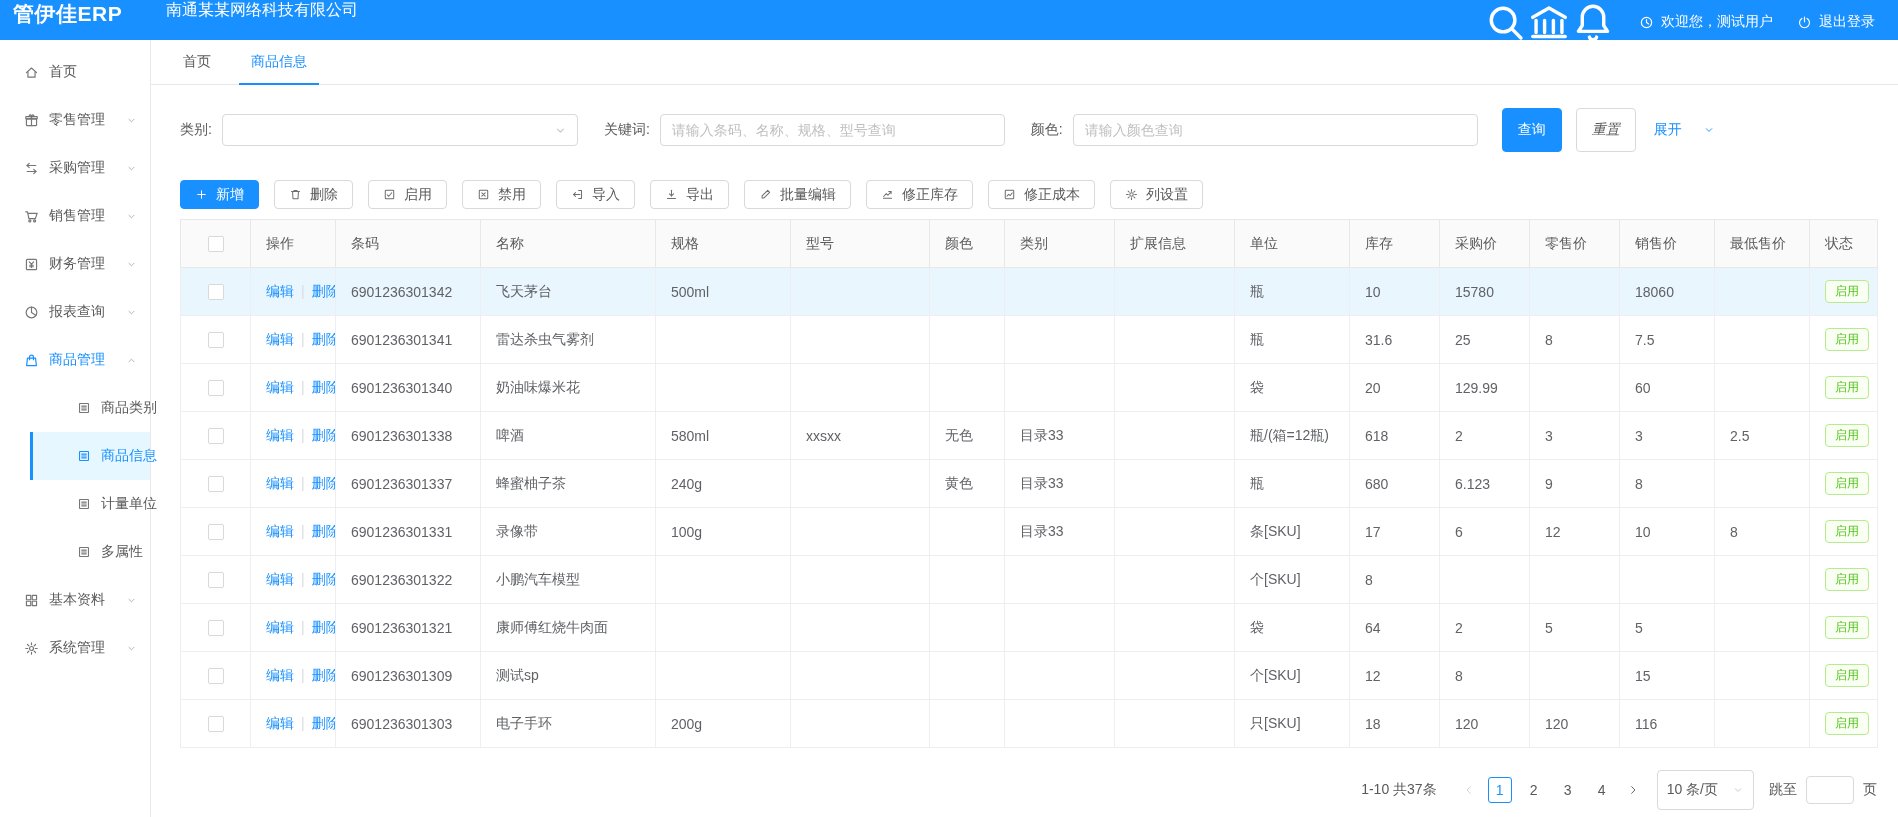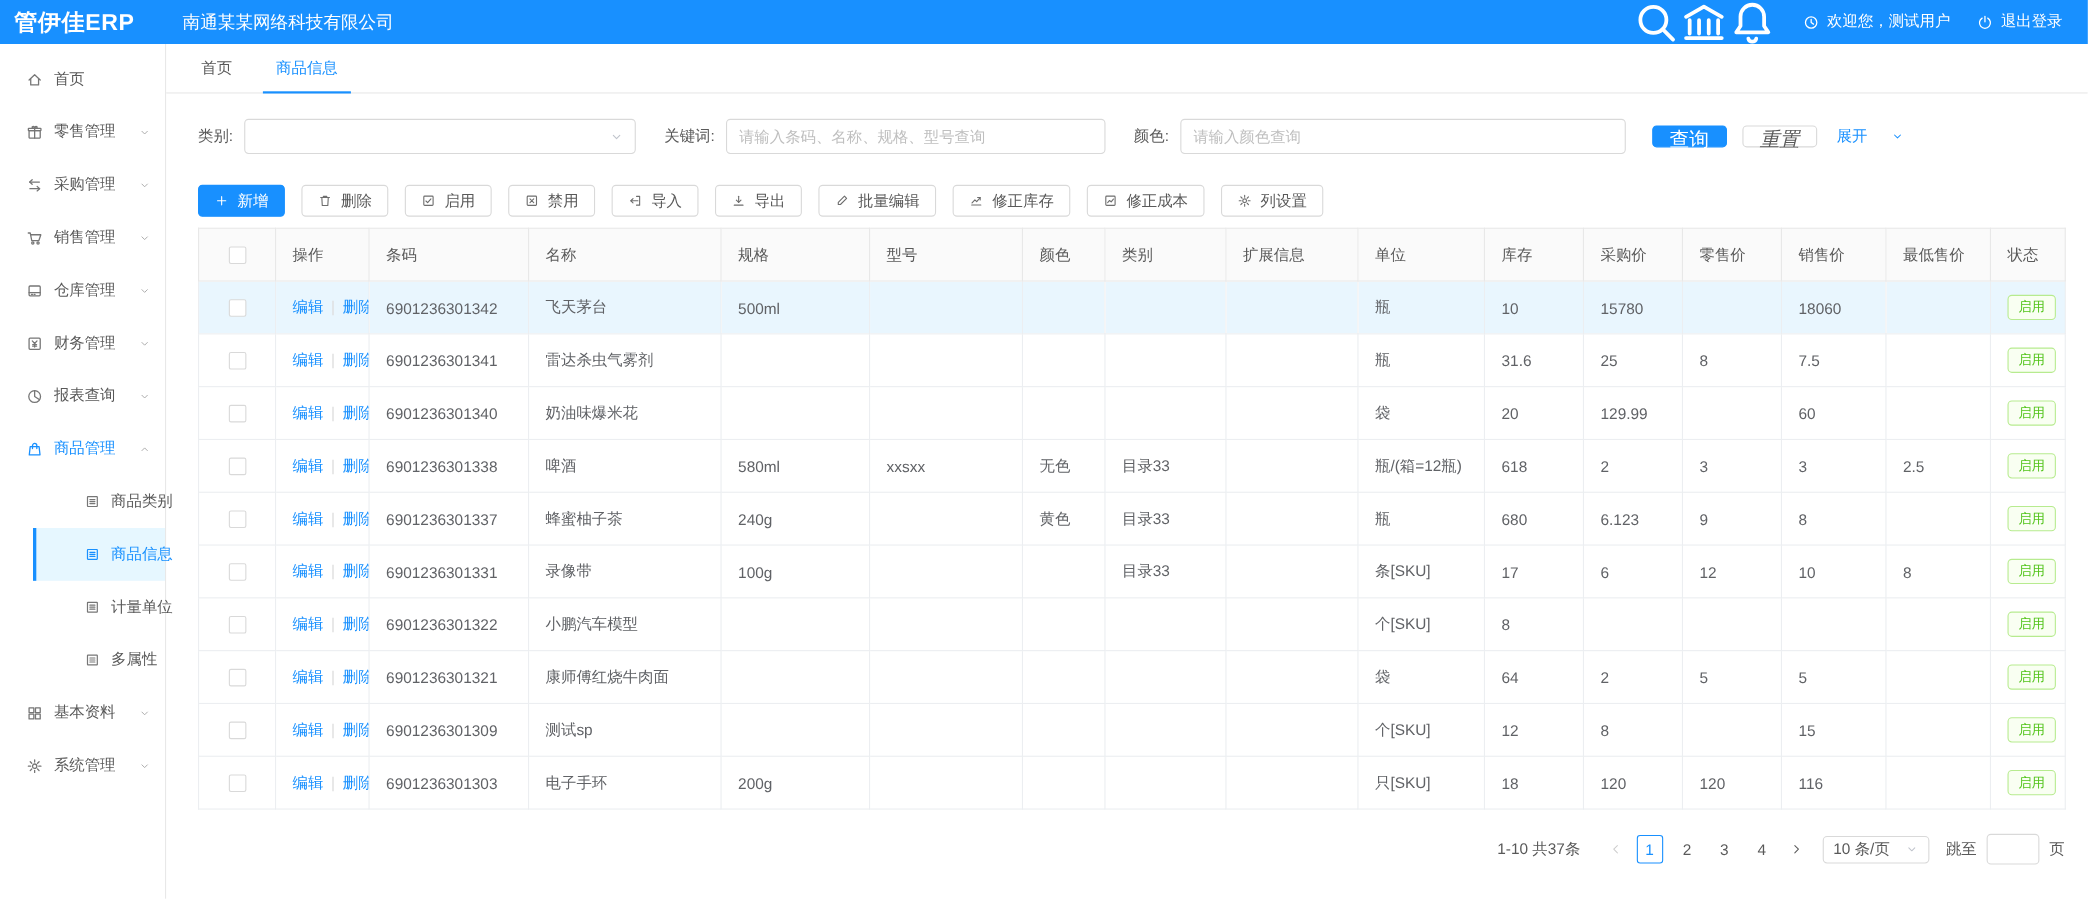--- a/index.html
+++ b/index.html
@@ -6,21 +6,21 @@
   html,body { width:1898px; height:817px; }
   body {
     font-family:"Liberation Sans","DejaVu Sans",sans-serif;
     font-size:14px; color:#595959; background:#fff; overflow:hidden;
   }
   .icsp { display:inline-flex; align-items:center; justify-content:center; }
   .icsp svg { width:1em; height:1em; }
 
   
   .header { position:fixed; top:0; left:0; right:0; height:40px; background:#1890ff;
-    display:flex; align-items:center; color:#fff; z-index:20; }
+    display:flex; align-items:flex-start; color:#fff; z-index:20; }
   .logo { width:151px; padding-left:13px; font-size:21px; font-weight:bold; letter-spacing:.5px; white-space:nowrap; }
   .company { font-size:16px; margin-left:15px; }
   .header-right { margin-left:auto; display:flex; align-items:center; padding-right:23px; }
   .hicon { width:44px; font-size:16px; cursor:pointer; display:flex; justify-content:center; }
   .hgroup { display:flex; align-items:center; gap:7px; margin-left:24px; cursor:pointer; font-size:14px; }
   .hgroup .icsp { font-size:15px; }
 
   
   .sidebar { position:fixed; top:40px; left:0; bottom:0; width:151px; background:#fff;
     border-right:1px solid #e8e8e8; padding-top:8px; z-index:10; }
@@ -49,22 +49,22 @@
   .filters { display:flex; align-items:center; padding:23px 30px 0 29px; }
   .flabel { margin-right:10px; white-space:nowrap; }
   .fselect { width:356px; height:32px; border:1px solid #d9d9d9; border-radius:4px; background:#fff;
     position:relative; margin-right:26px; cursor:pointer; }
   .fselect .sel-arr { position:absolute; right:10px; top:9px; font-size:13px; color:#c0c4cc; }
   .finp { height:32px; border:1px solid #d9d9d9; border-radius:4px; padding:0 11px; color:#595959;
     font-family:inherit; font-size:14px; outline:none; margin-right:26px; }
   .finp::placeholder { color:#bfbfbf; }
   .finp.kw { width:345px; }
   .finp.clr { width:405px; margin-right:24px; }
-  .btn { height:20px; padding:0 15px; border:1px solid #d9d9d9; border-radius:4px; background:#fff;
-    color:#595959; font-size:18px; font-family:inherit; cursor:pointer; }
+  .btn { height:44px; padding:0 15px; border:1px solid #d9d9d9; border-radius:4px; background:#fff;
+    color:#595959; font-size:14px; font-family:inherit; cursor:pointer; }
   .btn.primary { background:#1890ff; border-color:#1890ff; color:#fff; }
   .btn.search { margin-right:14px; }
   .btn.reset { margin-right:18px;font-style:italic; }
   .expand { color:#1890ff; display:flex; align-items:center; gap:21px; cursor:pointer; }
   .expand .icsp { font-size:12px; }
 
   
   .toolbar { display:flex; align-items:flex-start; gap:15px; padding:28px 30px 0 29px; }
   .tbtn { height:29px; display:flex; align-items:center; gap:8px; padding:0 14px;
     border:1px solid #d9d9d9; border-radius:4px; background:#fff; color:#595959;
@@ -92,21 +92,21 @@
   
   .pagination { display:flex; align-items:center; justify-content:flex-end;
     padding:22px 21px 0 0; }
   .pg-total { margin-right:18px; }
   .pg-arrow { width:28px; height:26px; display:flex; align-items:center; justify-content:center;
     cursor:pointer; font-size:12px; color:#595959; }
   .pg-arrow.disabled { color:#cdcdcd; cursor:default; }
   .pg-num { min-width:24px; height:26px; display:flex; align-items:center; justify-content:center;
     margin:0 5px; border-radius:3px; cursor:pointer; padding:0 4px; }
   .pg-num.active { border:1px solid #1890ff; color:#1890ff; }
-  .pg-size { height:25px; border:1px solid #d9d9d9; border-radius:4px; display:flex;
+  .pg-size { height:40px; border:1px solid #d9d9d9; border-radius:4px; display:flex;
     align-items:center; gap:14px; padding:0 9px; margin:0 15px 0 10px; cursor:pointer; }
   .pg-size .icsp { font-size:12px; color:#c0c4cc; }
   .jump-label { margin-right:9px; }
   .jump-input { width:48px; height:28px; border:1px solid #d9d9d9; border-radius:4px;
     outline:none; font-family:inherit; font-size:14px; padding:0 8px; }
   .page-label { margin-left:9px; }
 </style>
 </head>
 <body>
 
@@ -199,36 +199,20 @@
     </div>
     <div class="menu-item">
       <span class="mi-icon icsp">
         <svg viewBox="0 0 16 16" fill="none" stroke="currentColor" stroke-width="1.25" stroke-linecap="round" stroke-linejoin="round">
           <path d="M1.8 3h1.9l1.5 7.3h6.9l1.9-5.6H4.3"></path>
           <circle cx="6.2" cy="12.7" r="1.1"></circle>
           <circle cx="11.3" cy="12.7" r="1.1"></circle>
         </svg>
       </span>
       <span>销售管理</span>
-      <span class="chev icsp">
-        <svg viewBox="0 0 16 16" fill="none" stroke="currentColor" stroke-width="1.25" stroke-linecap="round" stroke-linejoin="round">
-          <path d="M4.4 6.3 8 9.9l3.6-3.6"></path>
-        </svg>
-      </span>
-    </div>
-    <div class="menu-item">
-      <span class="mi-icon icsp">
-        <svg viewBox="0 0 16 16" fill="none" stroke="currentColor" stroke-width="1.25" stroke-linecap="round" stroke-linejoin="round">
-          <rect x="2.6" y="3.2" width="10.8" height="9.6" rx="1"></rect>
-          <path d="M2.6 9.6h10.8"></path>
-          <path d="M4.9 11.3h1"></path>
-          <path d="M7.4 11.3h1"></path>
-        </svg>
-      </span>
-      <span>仓库管理</span>
       <span class="chev icsp">
         <svg viewBox="0 0 16 16" fill="none" stroke="currentColor" stroke-width="1.25" stroke-linecap="round" stroke-linejoin="round">
           <path d="M4.4 6.3 8 9.9l3.6-3.6"></path>
         </svg>
       </span>
     </div>
     <div class="menu-item">
       <span class="mi-icon icsp">
         <svg viewBox="0 0 16 16" fill="none" stroke="currentColor" stroke-width="1.25" stroke-linecap="round" stroke-linejoin="round">
           <rect x="2.6" y="2.6" width="10.8" height="10.8" rx="1"></rect>

